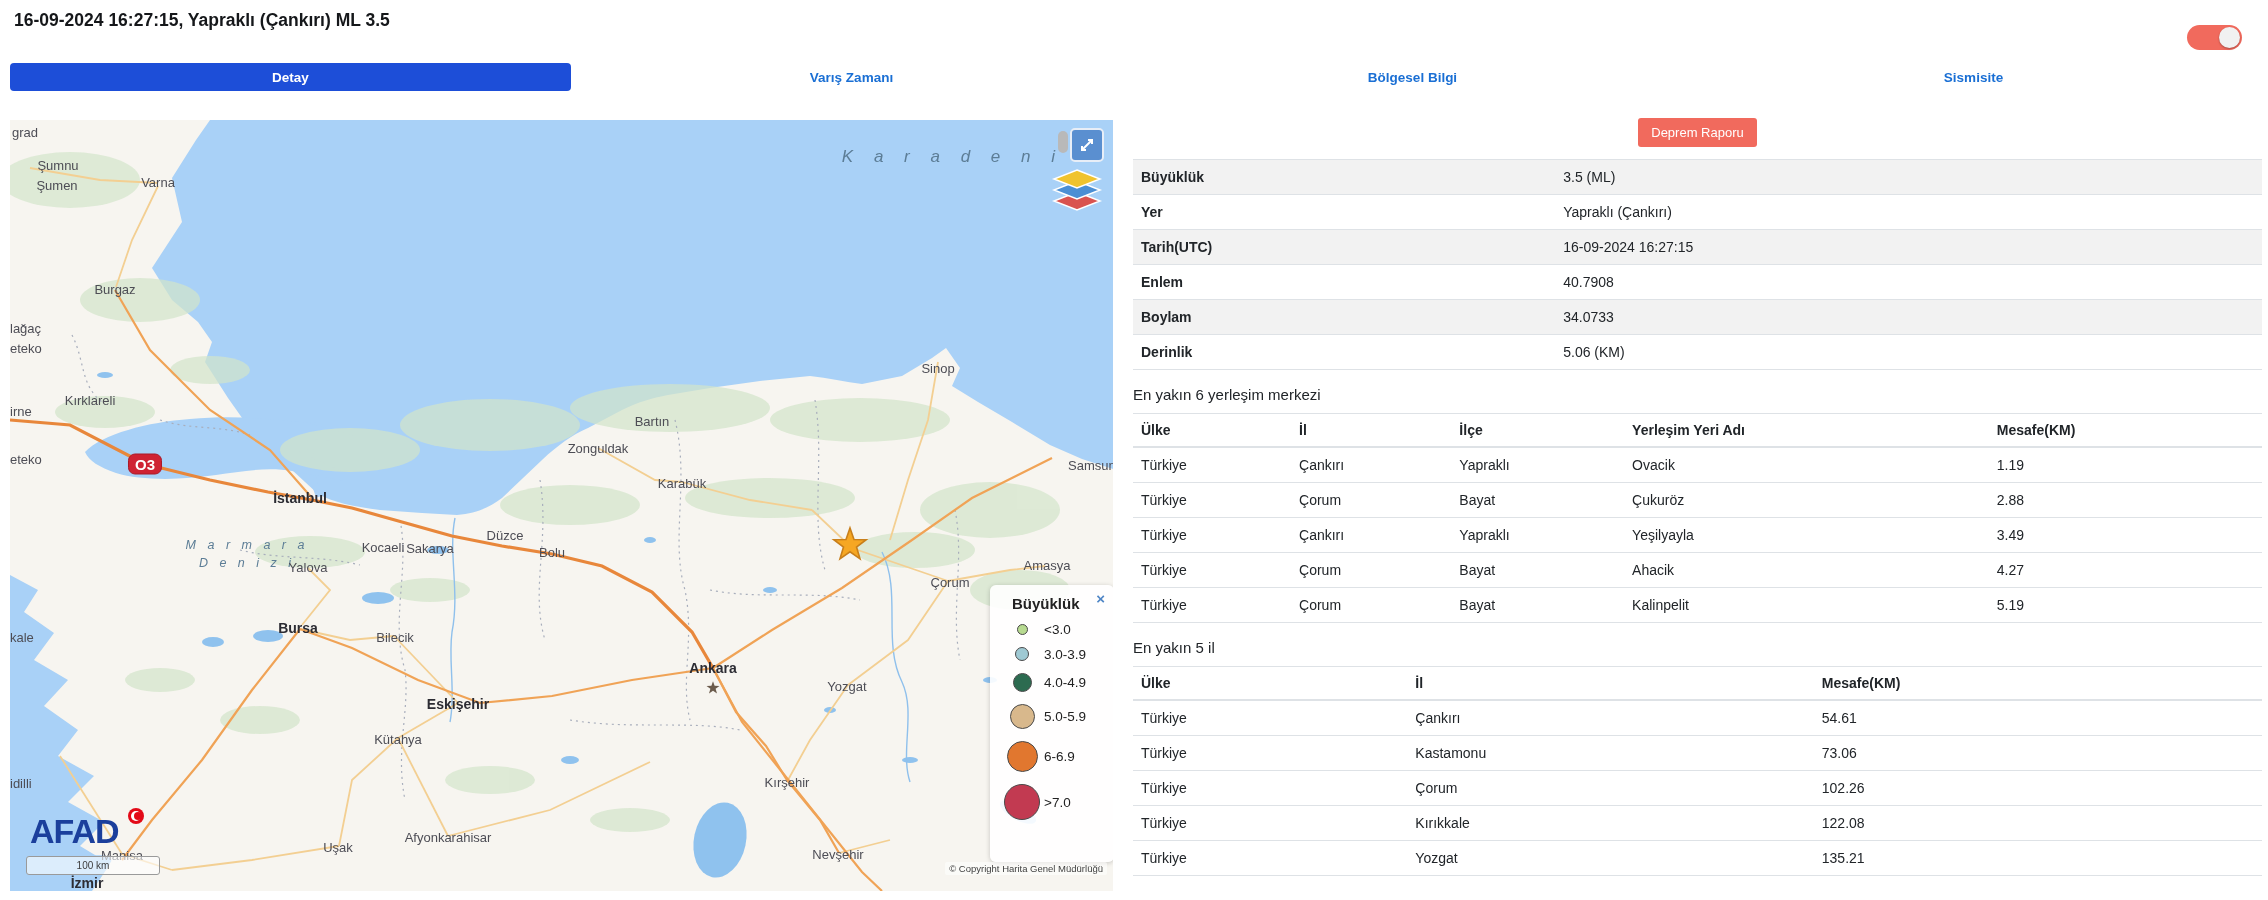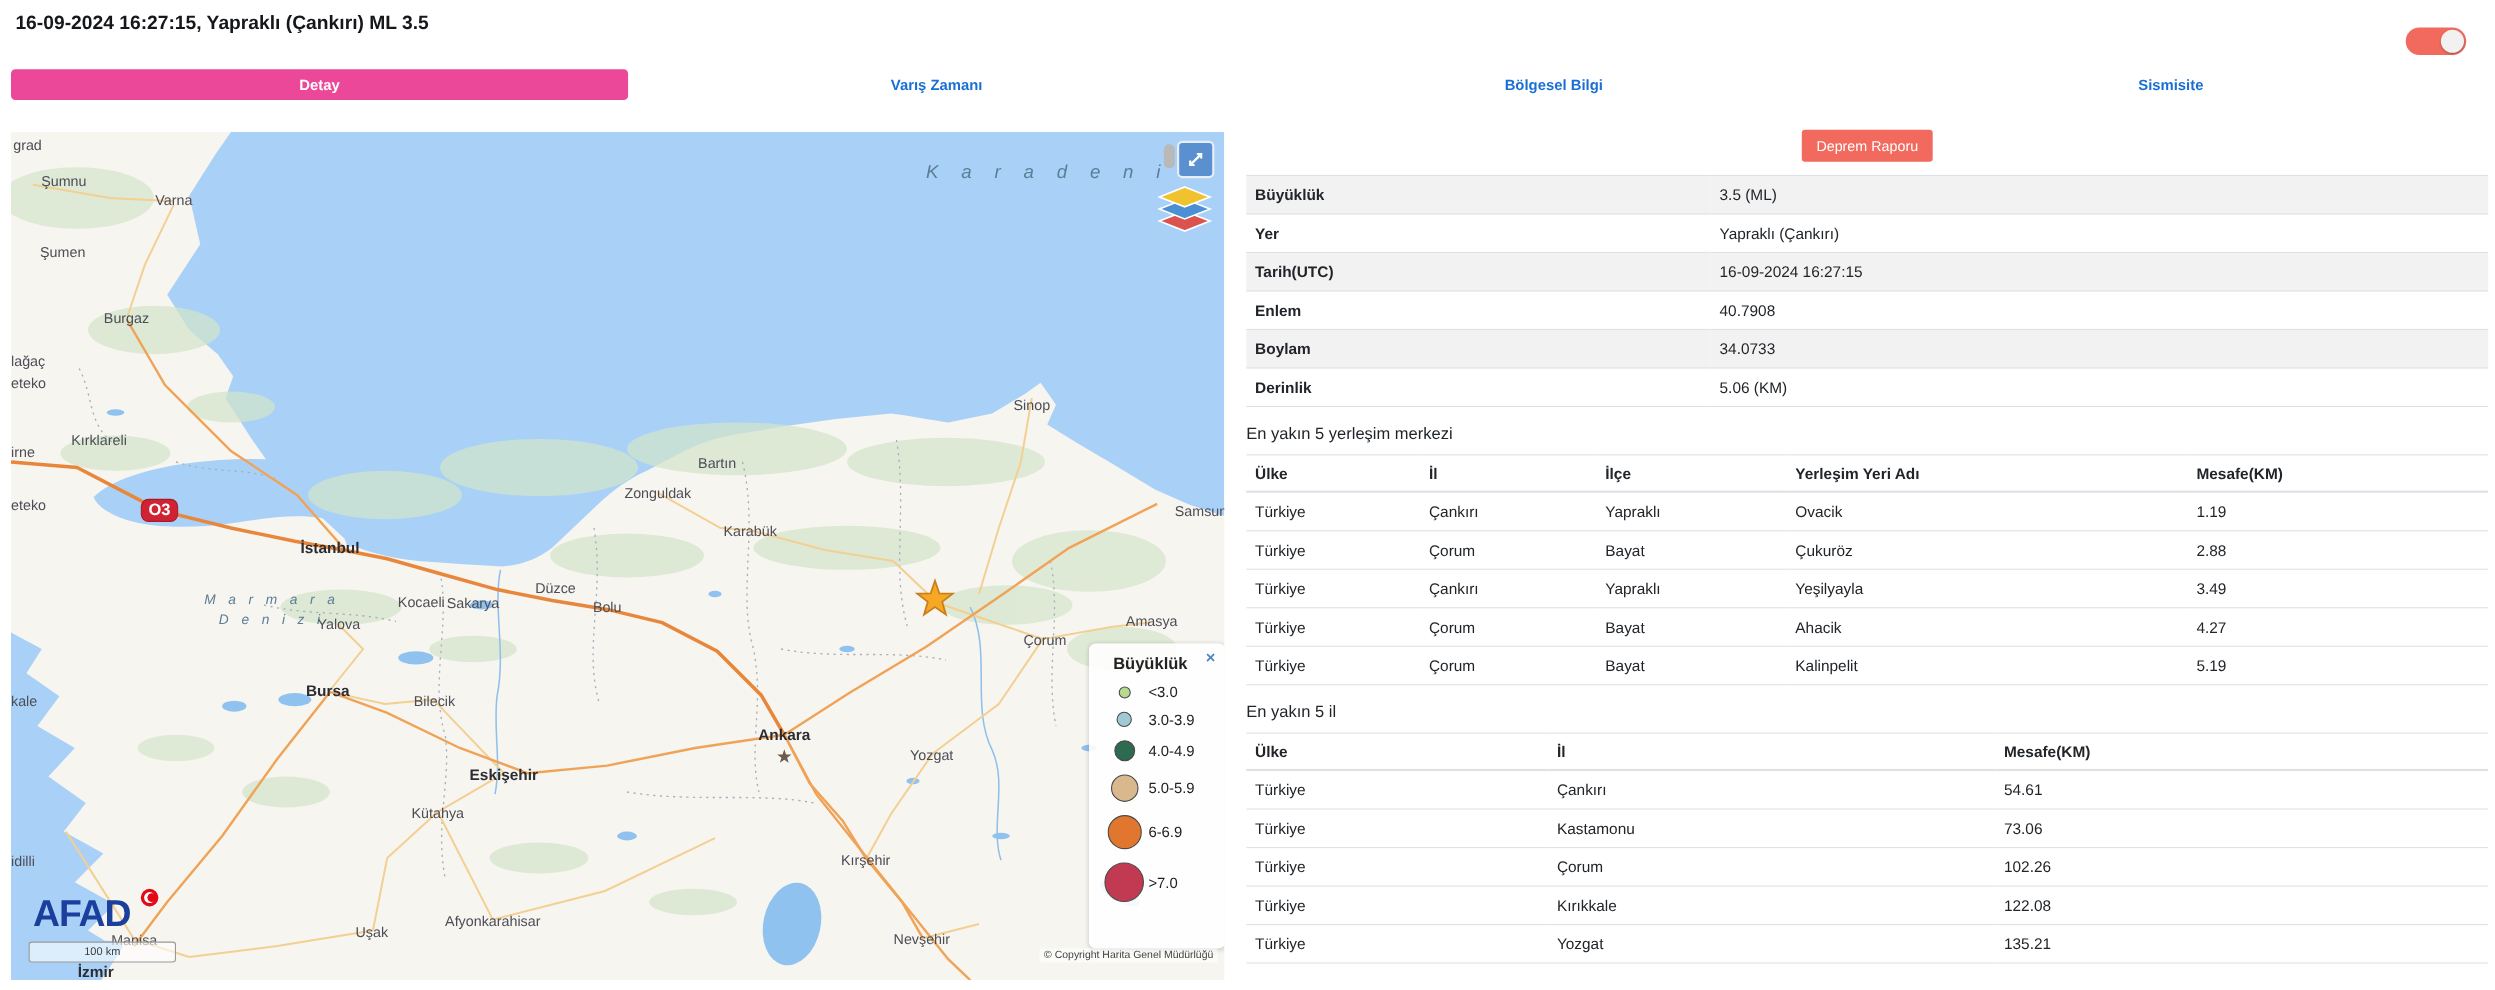--- a/index.html
+++ b/index.html
@@ -11,21 +11,21 @@
   .utc-toggle{position:absolute;right:22px;top:25px;width:55px;height:25px;border-radius:13px;
     background:#f16a5d;display:flex;align-items:center;cursor:pointer;}
   .utc-toggle .utc-text{color:#fff;font-size:10.5px;font-weight:bold;margin-left:8px;padding-left:47px;}
   .utc-toggle .knob{position:absolute;right:2px;top:2px;width:21px;height:21px;border-radius:50%;
     background:#f1f1f1;box-shadow:0 1px 2px rgba(0,0,0,.3);}
 
   
   .tab-bar{position:absolute;left:10px;right:10px;top:63px;height:28px;display:flex;}
   .tab{flex:1;display:flex;align-items:center;justify-content:center;font-size:13.5px;font-weight:bold;
     color:#1a6fd4;cursor:pointer;border-radius:4px;}
-  .tab.active{background:#ec4899;color:#fff;text-align:right;}
+  .tab.active{background:#1d4ed8;color:#fff;text-align:right;}
 
   
   .map{position:absolute;left:10px;top:120px;width:1103px;height:771px;overflow:hidden;
     background:#f7f5f0;cursor:grab;}
   .map svg.geo{position:absolute;left:0;top:0;}
   .map-label{position:absolute;transform:translate(-50%,-50%);font-size:13px;color:#4d4d55;
     white-space:nowrap;pointer-events:none;}
   .map-label.left{transform:translate(0,-50%);}
   .map-label.bold{font-weight:bold;font-size:14px;color:#2c2c33;}
   .map-label.sea{font-style:italic;font-size:17px;letter-spacing:8px;color:#5c7d96;}
@@ -198,21 +198,21 @@
         <path d="M135,344 L200,360 L258,372 L302,380 L342,388 L392,402 L442,416 L492,426 L542,434 L592,446 L642,472 L682,512 L703,548"></path>
       </g>
     </svg>
 
     <div>
         <span class="map-label sea" style="left: 957px; top: 37px;">K a r a d e n i z</span>
         <span class="map-label sea-small" style="left: 237px; top: 425px;">M a r m a r a</span>
         <span class="map-label sea-small" style="left: 237px; top: 443px;">D e n i z i</span>
         <span class="map-label left" style="left: 2px; top: 12px;">grad</span>
         <span class="map-label " style="left: 48px; top: 45px;">Şumnu</span>
-        <span class="map-label " style="left: 47px; top: 65px; margin-top: 44px;">Şumen</span>
+        <span class="map-label " style="left: 47px; top: 65px;">Şumen</span>
         <span class="map-label " style="left: 148px; top: 62px;">Varna</span>
         <span class="map-label " style="left: 105px; top: 169px;">Burgaz</span>
         <span class="map-label left" style="left: 0px; top: 208px;">lağaç</span>
         <span class="map-label left" style="left: 0px; top: 228px;">eteko</span>
         <span class="map-label " style="left: 80px; top: 280px;">Kırklareli</span>
         <span class="map-label left" style="left: 0px; top: 291px;">irne</span>
         <span class="map-label left" style="left: 0px; top: 339px;">eteko</span>
         <span class="map-label bold" style="left: 290px; top: 378px;">İstanbul</span>
         <span class="map-label " style="left: 298px; top: 447px;">Yalova</span>
         <span class="map-label " style="left: 373px; top: 427px;">Kocaeli</span>
@@ -351,21 +351,21 @@
             <th>Boylam</th>
             <td>34.0733</td>
           </tr>
           <tr class="">
             <th>Derinlik</th>
             <td>5.06 (KM)</td>
           </tr>
         </tbody>
     </table>
 
-    <div class="section-title">En yakın 5 yerleşim merkezi</div>
+    <div class="section-title">En yakın 6 yerleşim merkezi</div>
     <table class="data-table">
       <colgroup>
           <col style="width:14%">
           <col style="width:14.2%">
           <col style="width:15.3%">
           <col style="width:32.3%">
           <col style="width:24.2%">
         </colgroup>
       <thead>
           <tr>

